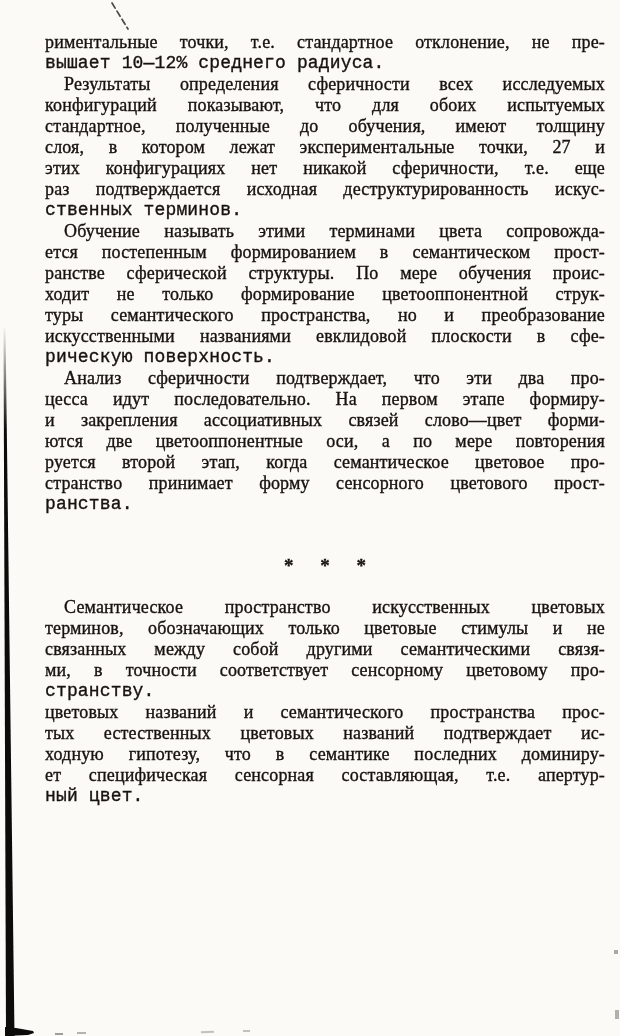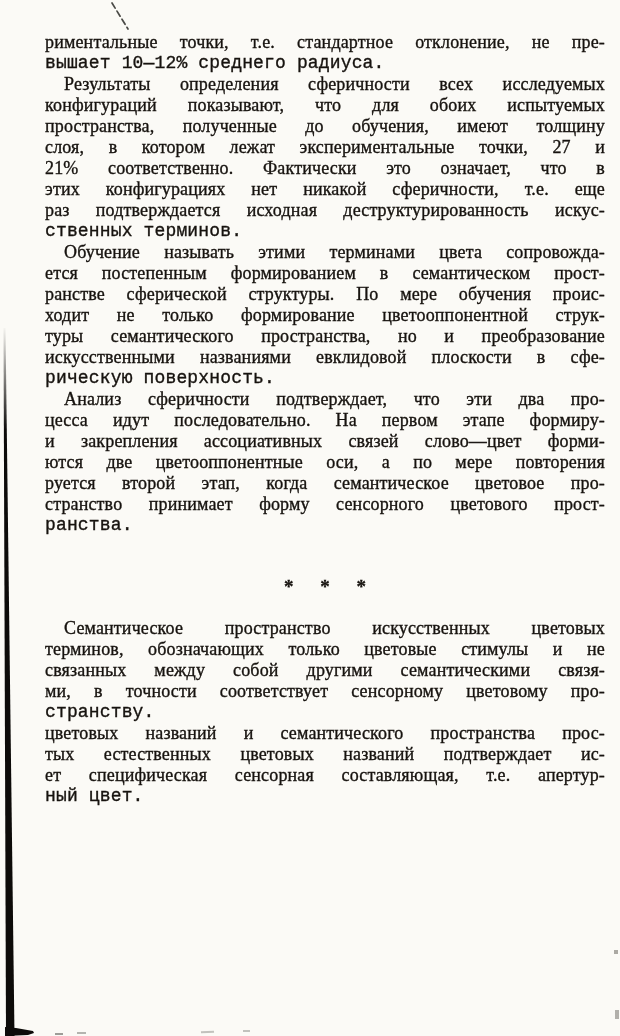--- a/index.html
+++ b/index.html
@@ -63,23 +63,22 @@
 </head>
 <body style="background: rgb(251, 250, 246);">
 
 <div class="page" style="color: rgb(23, 19, 15); background: rgb(251, 250, 246);">
 
   <div class="text-column">
       <div class="line">риментальные точки, т.е. стандартное отклонение, не пре-</div>
       <div class="line last">вышает 10—12% среднего радиуса.</div>
       <div class="line first">Результаты определения сферичности всех исследуемых</div>
       <div class="line">конфигураций показывают, что для обоих испытуемых</div>
-      <div class="line">пространства, полученные до обучения, имеют толщину</div>
+      <div class="line">стандартное, полученные до обучения, имеют толщину</div>
       <div class="line">слоя, в котором лежат экспериментальные точки, 27 и</div>
-      <div class="line">21% соответственно. Фактически это означает, что в</div>
       <div class="line">этих конфигурациях нет никакой сферичности, т.е. еще</div>
       <div class="line">раз подтверждается исходная деструктурированность искус-</div>
       <div class="line last">ственных терминов.</div>
       <div class="line first">Обучение называть этими терминами цвета сопровожда-</div>
       <div class="line">ется постепенным формированием в семантическом прост-</div>
       <div class="line">ранстве сферической структуры. По мере обучения проис-</div>
       <div class="line">ходит не только формирование цветооппонентной струк-</div>
       <div class="line">туры семантического пространства, но и преобразование</div>
       <div class="line">искусственными названиями евклидовой плоскости в сфе-</div>
       <div class="line last">рическую поверхность.</div>
@@ -91,20 +90,21 @@
       <div class="line">странство принимает форму сенсорного цветового прост-</div>
       <div class="line last">ранства.</div>
       <div class="separator">* * *</div>
       <div class="line first">Семантическое пространство искусственных цветовых</div>
       <div class="line">терминов, обозначающих только цветовые стимулы и не</div>
       <div class="line">связанных между собой другими семантическими связя-</div>
       <div class="line">ми, в точности соответствует сенсорному цветовому про-</div>
       <div class="line last">странству.</div>
       <div class="line">цветовых названий и семантического пространства прос-</div>
       <div class="line">тых естественных цветовых названий подтверждает ис-</div>
+      <div class="line">ходную гипотезу, что в семантике последних доминиру-</div>
       <div class="line">ет специфическая сенсорная составляющая, т.е. апертур-</div>
       <div class="line last">ный цвет.</div>
     </div>
 
   <svg class="artifact-overlay" width="620" height="1036" viewBox="0 0 620 1036" xmlns="http://www.w3.org/2000/svg">
     <defs>
       <linearGradient id="edgeFade" gradientUnits="userSpaceOnUse" x1="0" y1="325" x2="0" y2="430">
         <stop offset="0" stop-color="#0d0b09" stop-opacity="0"></stop>
         <stop offset="1" stop-color="#0d0b09" stop-opacity="1"></stop>
       </linearGradient>

